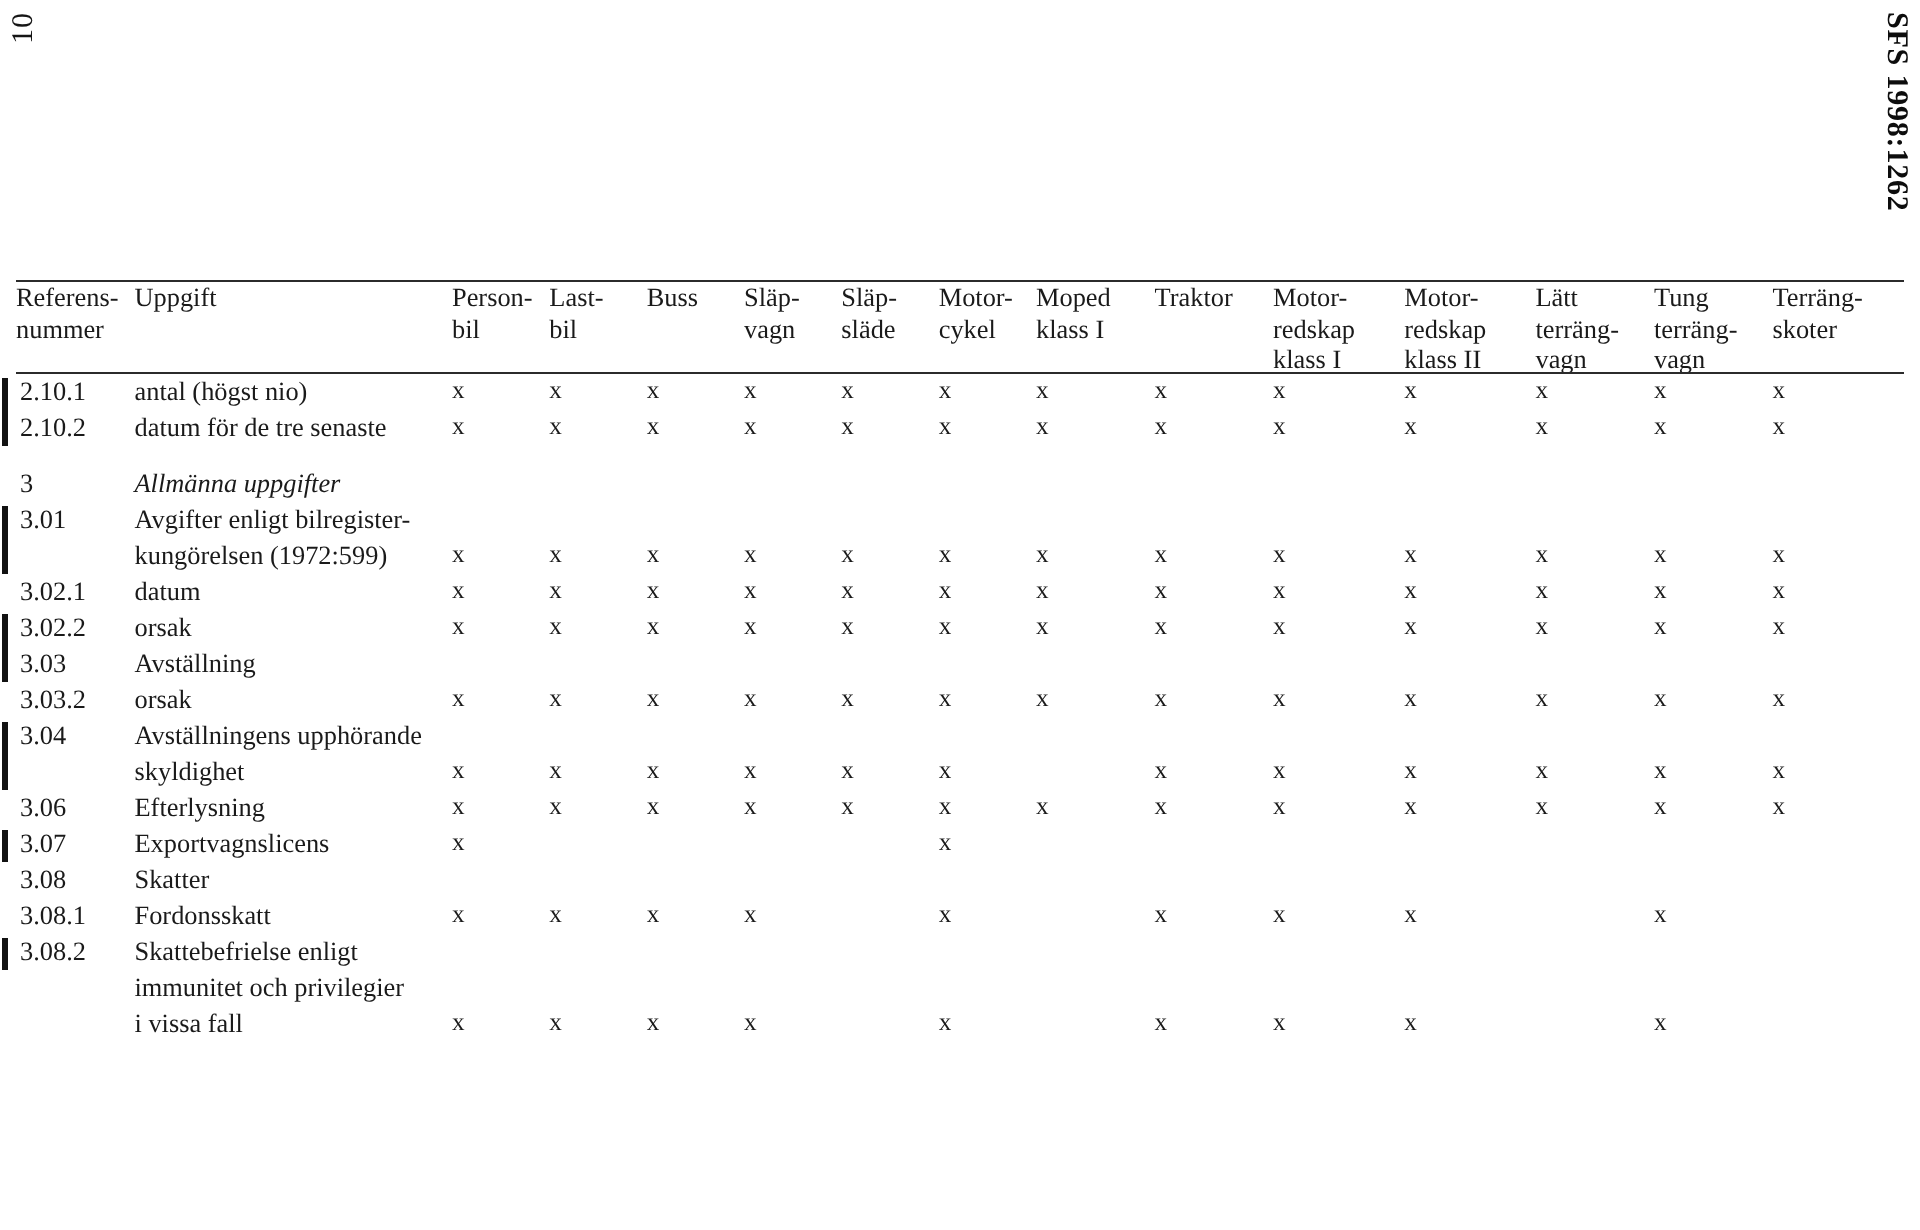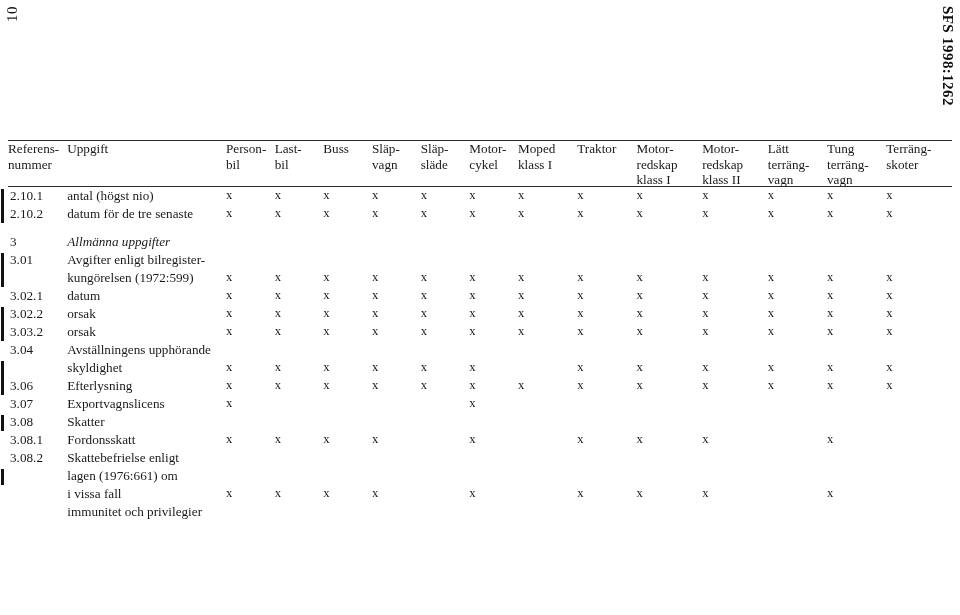--- a/index.html
+++ b/index.html
@@ -297,20 +297,37 @@
           <td class="mark">x</td>
           <td class="mark">x</td>
           <td class="mark">x</td>
           <td class="mark">x</td>
           <td class="mark">x</td>
           <td class="mark">x</td>
           <td class="mark">x</td>
           <td class="mark">x</td>
         </tr>
         <tr class="row">
+          <td class="ref">3.03</td>
+          <td class="lab">Avställning</td>
+          <td class="mark"></td>
+          <td class="mark"></td>
+          <td class="mark"></td>
+          <td class="mark"></td>
+          <td class="mark"></td>
+          <td class="mark"></td>
+          <td class="mark"></td>
+          <td class="mark"></td>
+          <td class="mark"></td>
+          <td class="mark"></td>
+          <td class="mark"></td>
+          <td class="mark"></td>
+          <td class="mark"></td>
+        </tr>
+        <tr class="row">
           <td class="ref">3.03.2</td>
           <td class="lab">orsak</td>
           <td class="mark">x</td>
           <td class="mark">x</td>
           <td class="mark">x</td>
           <td class="mark">x</td>
           <td class="mark">x</td>
           <td class="mark">x</td>
           <td class="mark">x</td>
           <td class="mark">x</td>
@@ -434,21 +451,21 @@
           <td class="mark"></td>
           <td class="mark"></td>
           <td class="mark"></td>
           <td class="mark"></td>
           <td class="mark"></td>
           <td class="mark"></td>
           <td class="mark"></td>
         </tr>
         <tr class="row">
           <td class="ref"></td>
-          <td class="lab">lagen (1976:661) om</td>
+          <td class="lab">immunitet och privilegier</td>
           <td class="mark"></td>
           <td class="mark"></td>
           <td class="mark"></td>
           <td class="mark"></td>
           <td class="mark"></td>
           <td class="mark"></td>
           <td class="mark"></td>
           <td class="mark"></td>
           <td class="mark"></td>
           <td class="mark"></td>
@@ -464,37 +481,20 @@
           <td class="mark">x</td>
           <td class="mark">x</td>
           <td class="mark"></td>
           <td class="mark">x</td>
           <td class="mark"></td>
           <td class="mark">x</td>
           <td class="mark">x</td>
           <td class="mark">x</td>
           <td class="mark"></td>
           <td class="mark">x</td>
-          <td class="mark"></td>
-        </tr>
-        <tr class="row">
-          <td class="ref"></td>
-          <td class="lab">immunitet och privilegier</td>
-          <td class="mark"></td>
-          <td class="mark"></td>
-          <td class="mark"></td>
-          <td class="mark"></td>
-          <td class="mark"></td>
-          <td class="mark"></td>
-          <td class="mark"></td>
-          <td class="mark"></td>
-          <td class="mark"></td>
-          <td class="mark"></td>
-          <td class="mark"></td>
-          <td class="mark"></td>
           <td class="mark"></td>
         </tr>
       </tbody>
   </table>
 <div class="rule rule-sub" style="position: absolute; left: 0px; width: 944px; top: 45.7344px;"></div>
   </div>
 
 <div class="bar" style="top: 188.734px; height: 34px;"></div>
 <div class="bar" style="top: 252.734px; height: 34px;"></div>
 <div class="bar" style="top: 306.734px; height: 34px;"></div>

